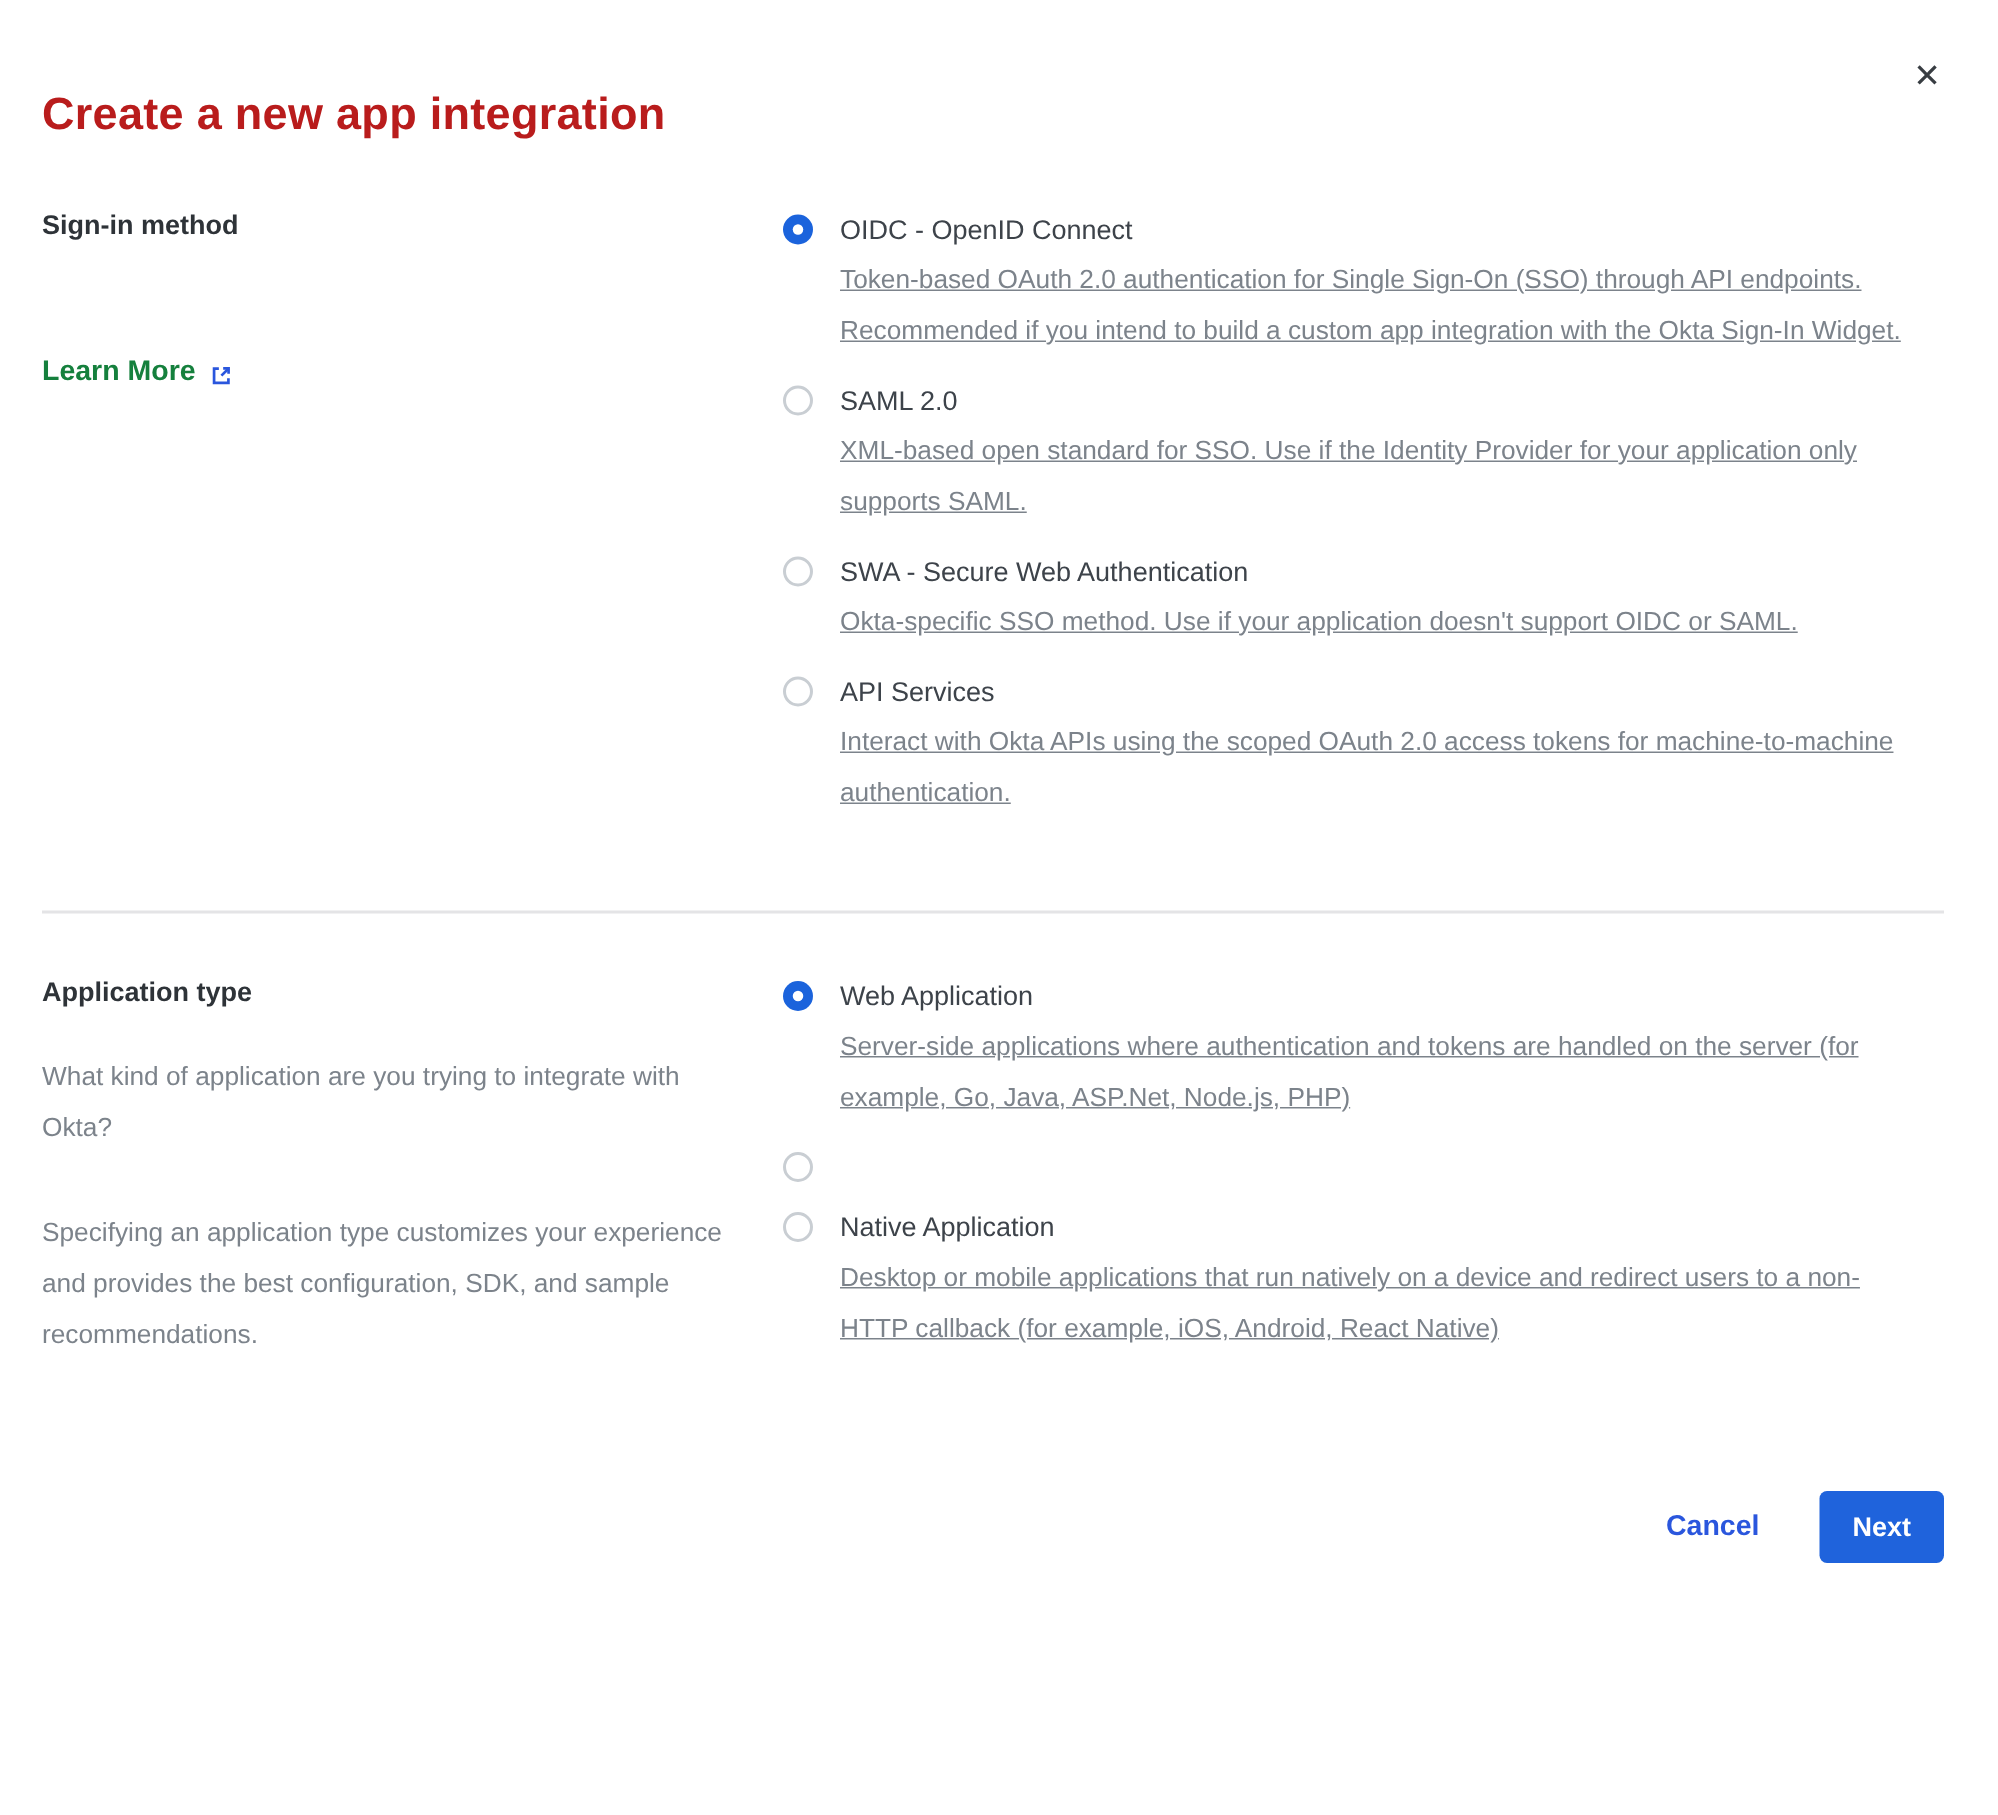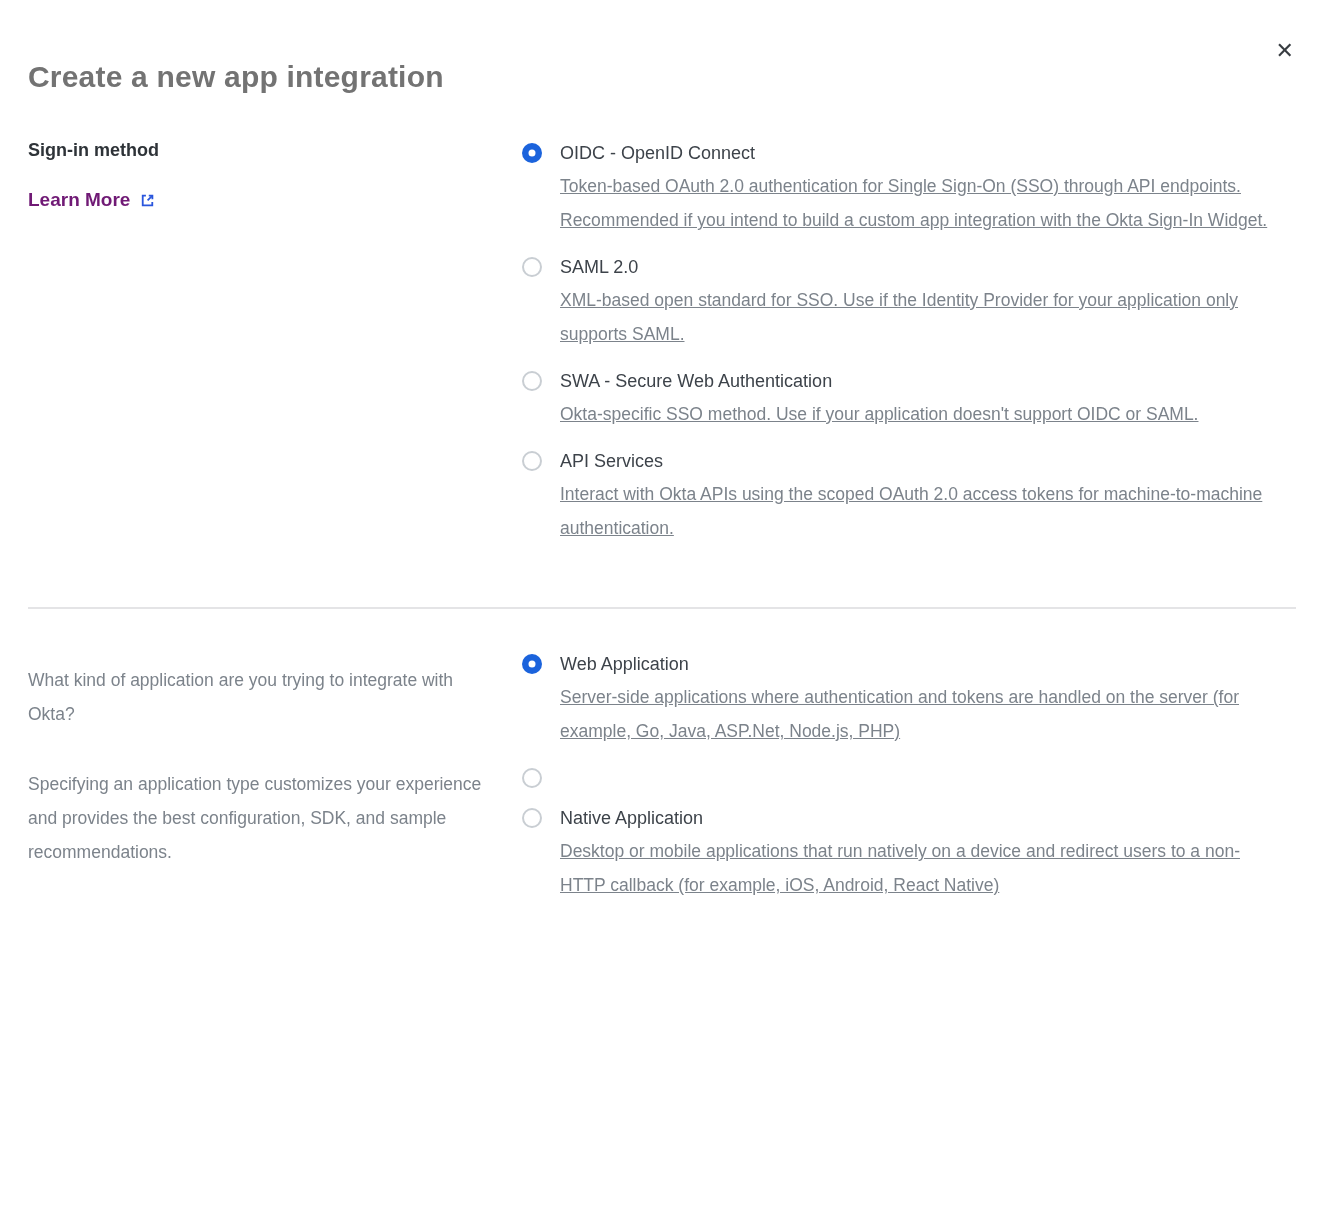--- a/index.html
+++ b/index.html
@@ -30,43 +30,44 @@
     color: #383d42;
     cursor: pointer;
     padding: 4px;
     font-family: "Liberation Sans", sans-serif;
   }
   h1.dialog-title {
     margin: 0 0 46px 0;
     font-size: 30px;
     font-weight: 700;
     letter-spacing: 0.2px;
-    color: #737373;
+    color: #b91c1c;
   }
   .section {
     display: grid;
     grid-template-columns: 470px 1fr;
     column-gap: 46px;
     gap: 24px;
   }
   .section-heading {
     font-size: 18px;
     font-weight: 700;
     color: #2e3338;
     margin: 0 0 28px 0;
   }
   .learn-more {
     display: inline-flex;
-    align-items: center;
+    align-items: flex-end;
     gap: 9px;
     font-size: 19px;
     font-weight: 700;
-    color: #701a75;
+    color: #15803d;
     text-decoration: none;
     cursor: pointer;
+    margin-top: 48px;
   }
   .learn-more svg { display: block; }
   .left-para {
     font-size: 17.5px;
     line-height: 34px;
     color: #7c838b;
     margin: 0 0 30px 0;
   }
   .option {
     display: flex;
@@ -205,20 +206,21 @@
           <div class="option-desc">Interact with Okta APIs using the scoped OAuth 2.0 access tokens for machine-to-machine authentication.</div>
         </div>
       </div>
     </div>
   </div>
 
   <hr class="divider">
 
   <div class="section">
     <div>
+      <div class="section-heading">Application type</div>
       <p class="left-para" style="margin-bottom:36px;margin-top:12px;">What kind of application are you trying to integrate with Okta?</p>
       <p class="left-para">Specifying an application type customizes your experience and provides the best configuration, SDK, and sample recommendations.</p>
     </div>
     <div>
       <div class="option">
         <span class="radio selected"></span>
         <div class="option-text">
           <div class="option-label">Web Application</div>
           <div class="option-desc">Server-side applications where authentication and tokens are handled on the server (for example, Go, Java, ASP.Net, Node.js, PHP)</div>
         </div>
@@ -231,14 +233,18 @@
       <div class="option">
         <span class="radio"></span>
         <div class="option-text">
           <div class="option-label">Native Application</div>
           <div class="option-desc">Desktop or mobile applications that run natively on a device and redirect users to a non-HTTP callback (for example, iOS, Android, React Native)</div>
         </div>
       </div>
     </div>
   </div>
 
+  <div class="footer">
+    <button class="cancel-link">Cancel</button>
+    <button class="next-btn">Next</button>
+  </div>
 
 </div>
 
 </body></html>

